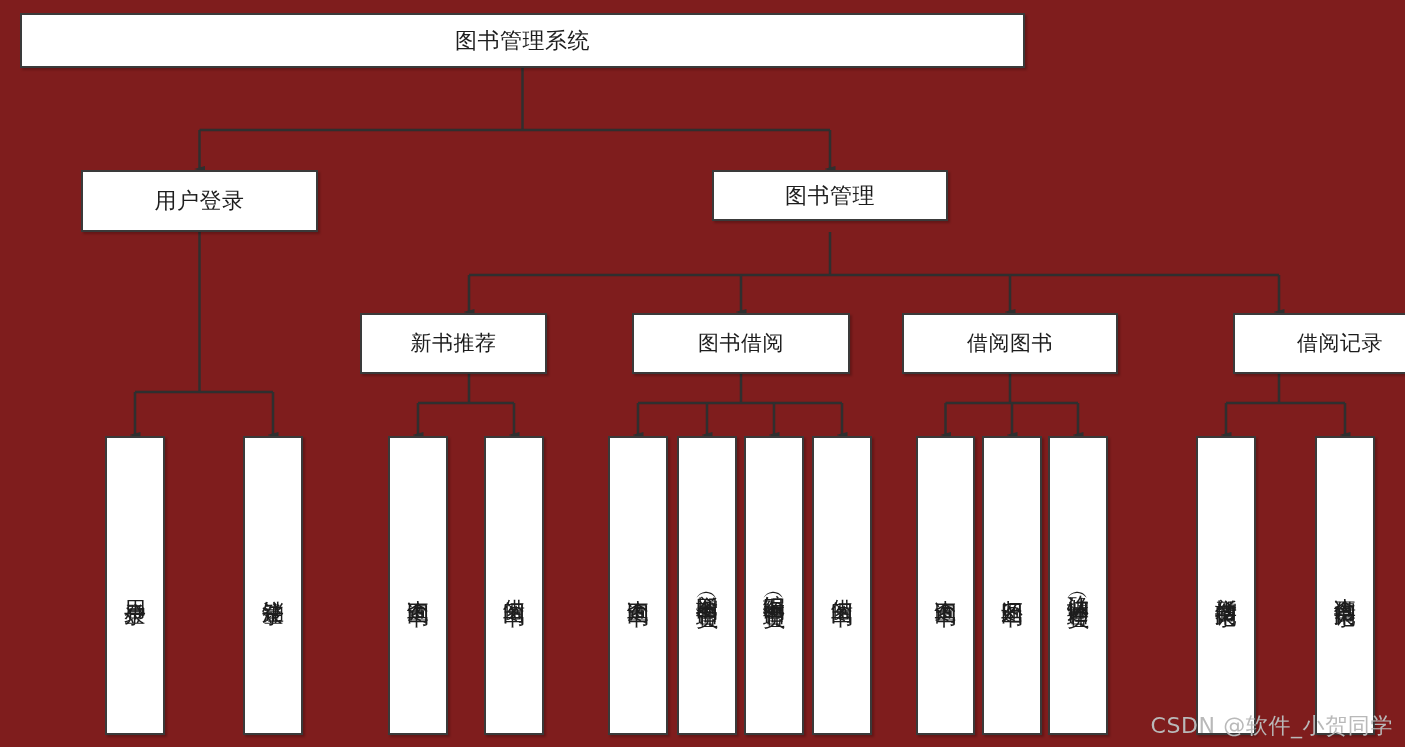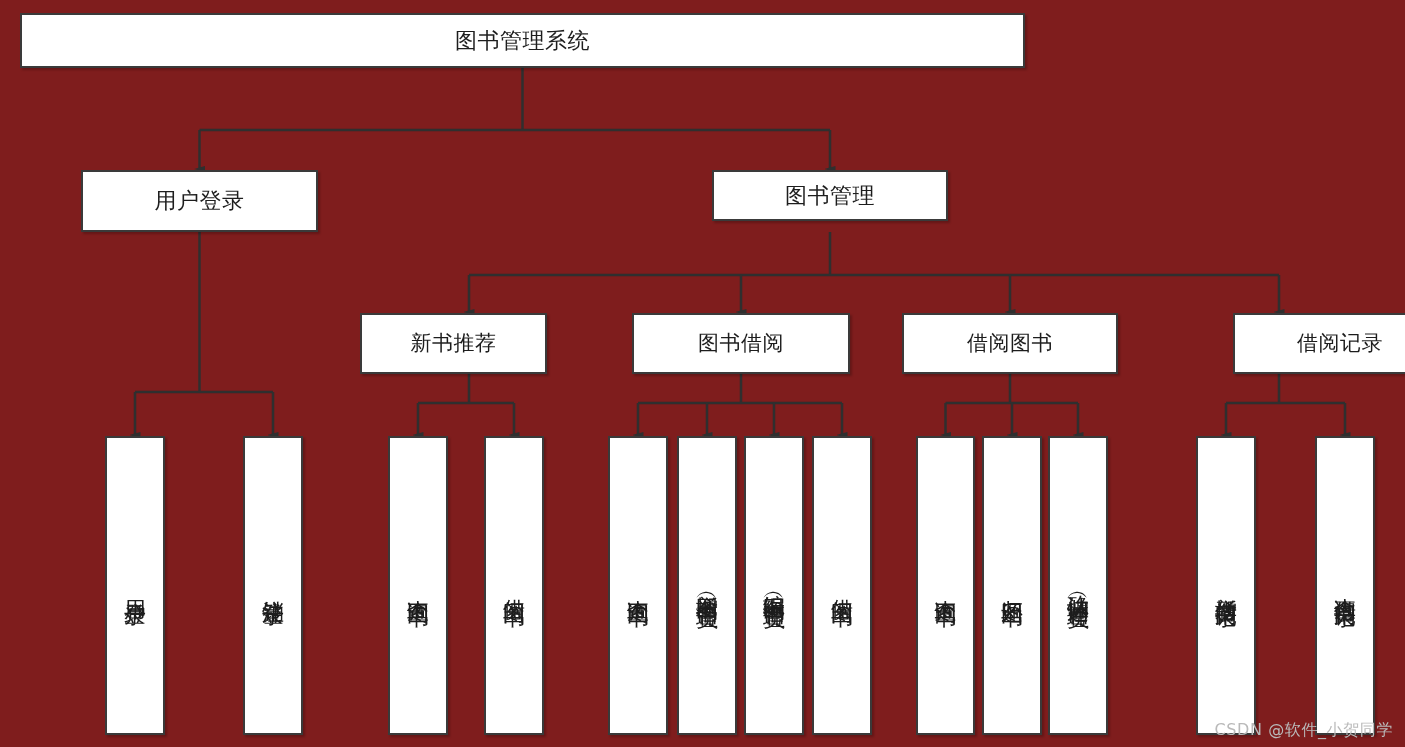--- a/index.html
+++ b/index.html
@@ -53,21 +53,21 @@
     white-space: normal;
   }
   .node-box.level-0 .node-label { font-size: 22px; }
   .node-box.level-1 .node-label { font-size: 22px; }
   .node-box.level-2 .node-label { font-size: 21px; }
   #watermark {
     position: absolute;
     right: 12px;
     bottom: 6px;
     color: #b9b9b9;
-    font-size: 16px;
+    font-size: 22px;
     letter-spacing: 0.6px;
     white-space: nowrap;
     user-select: none;
   }
 </style>
 </head>
 <body>
 
 <div id="diagram-root">
 

